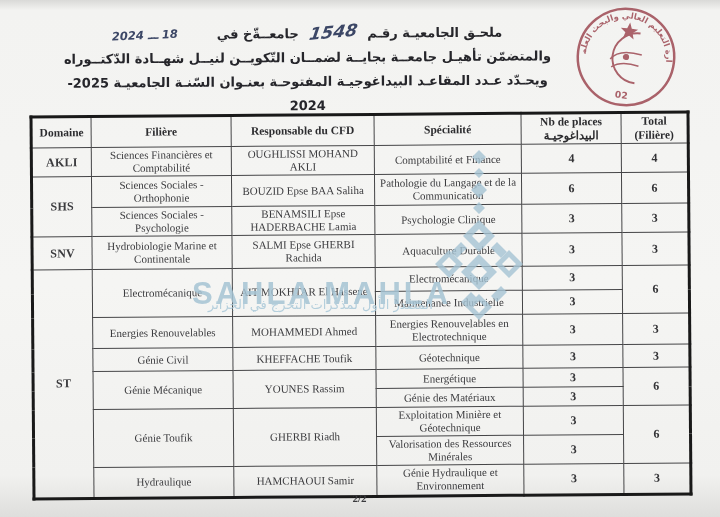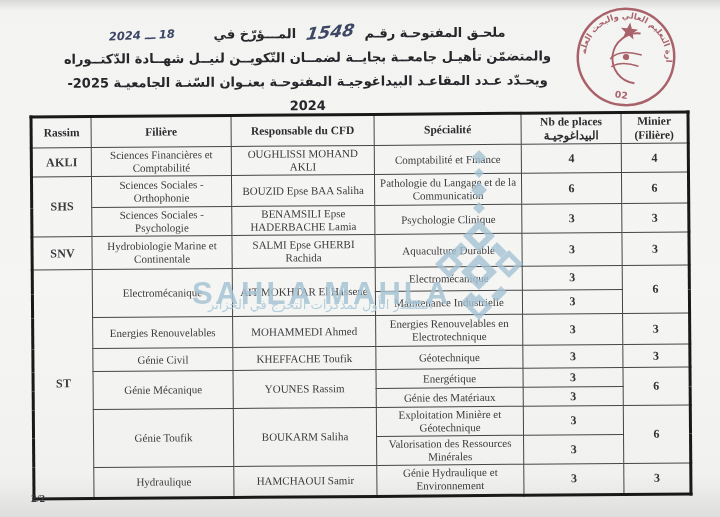--- a/index.html
+++ b/index.html
@@ -57,34 +57,34 @@
     border:1px solid #454547;text-align:center;vertical-align:middle;
     padding:1px 4px;line-height:1.18;
   }
   table{border:3px solid #191919;}
   th{font-size:11.5px;font-weight:bold;color:#2c2c2f;}
   td{font-size:11px;}
   td.dom{font-weight:bold;font-size:12px;letter-spacing:.3px;}
   td.num{font-size:12px;font-weight:bold;color:#333336;}
   
   .footer{
-    position:absolute;left:31px;top:492px;width:657px;
+    position:absolute;left:31px;top:492px;width:657px;text-align:center;
     font-family:"Liberation Serif", serif;font-weight:bold;font-size:11px;color:#3a3a3d;
   }
 </style>
 </head>
 <body>
 
 <div class="sheet">
 
   <div class="hdr">
     <div>
-      <span>ملحـق المفتوحـة رقـم</span>
+      <span>ملحـق الجامعيـة رقـم</span>
       <span class="hand num">1548</span>
-      <span>المـــؤرّخ في</span>
+      <span>جامعــةّخ في</span>
       <span class="hand date">18 ـــ 2024</span>
     </div>
     <div>والمتضمّن تأهيـل جامعــة بجايــة لضمــان التّكويــن لنيــل شهــادة الدّكتــوراه</div>
     <div>ويحـدّد عـدد المقاعـد البيداغوجيـة المفتوحـة بعنـوان السّنـة الجامعيـة 2025-2024</div>
   </div>
 
   <svg class="stamp" viewBox="0 0 112 112">
     <defs>
       <path id="ringPath" d="M 14,58 A 42,42 0 1 1 98,58"></path>
     </defs>
@@ -123,26 +123,26 @@
       <colgroup>
         <col class="c-dom">
           <col class="c-fil">
           <col class="c-res">
           <col class="c-spe">
           <col class="c-nb">
           <col class="c-tot">
       </colgroup>
       <tbody>
           <tr style="height:30px">
-        <th>Rassim</th>
+        <th>Domaine</th>
         <th>Filière</th>
         <th>Responsable du CFD</th>
         <th>Spécialité</th>
         <th>Nb de places البيداغوجيـة</th>
-        <th>Minier (Filière)</th>
+        <th>Total (Filière)</th>
       </tr>
 
       <tr style="height:26px">
         <td class="dom">AKLI</td>
         <td>Sciences Financières et Comptabilité</td>
         <td>OUGHLISSI MOHAND AKLI</td>
         <td>Comptabilité et Finance</td>
         <td class="num">4</td>
         <td class="num">4</td>
       </tr>
@@ -208,21 +208,21 @@
         <td class="num">3</td>
         <td class="num" rowspan="2">6</td>
       </tr>
       <tr style="height:19px">
         <td>Génie des Matériaux</td>
         <td class="num">3</td>
       </tr>
 
       <tr style="height:26px">
         <td rowspan="2">Génie Toufik</td>
-        <td rowspan="2">BOUKARM Saliha</td>
+        <td rowspan="2">GHERBI Riadh</td>
         <td>Exploitation Minière et Géotechnique</td>
         <td class="num">3</td>
         <td class="num" rowspan="2">6</td>
       </tr>
       <tr style="height:26px">
         <td>Valorisation des Ressources Minérales</td>
         <td class="num">3</td>
       </tr>
 
       <tr style="height:31px">

